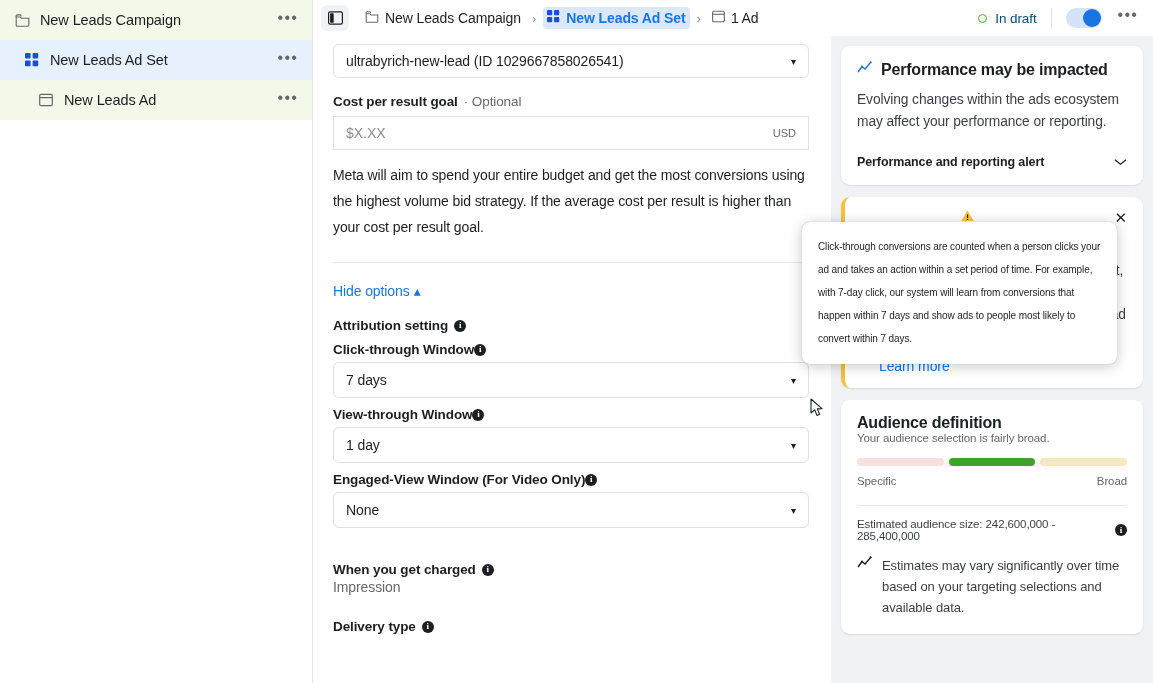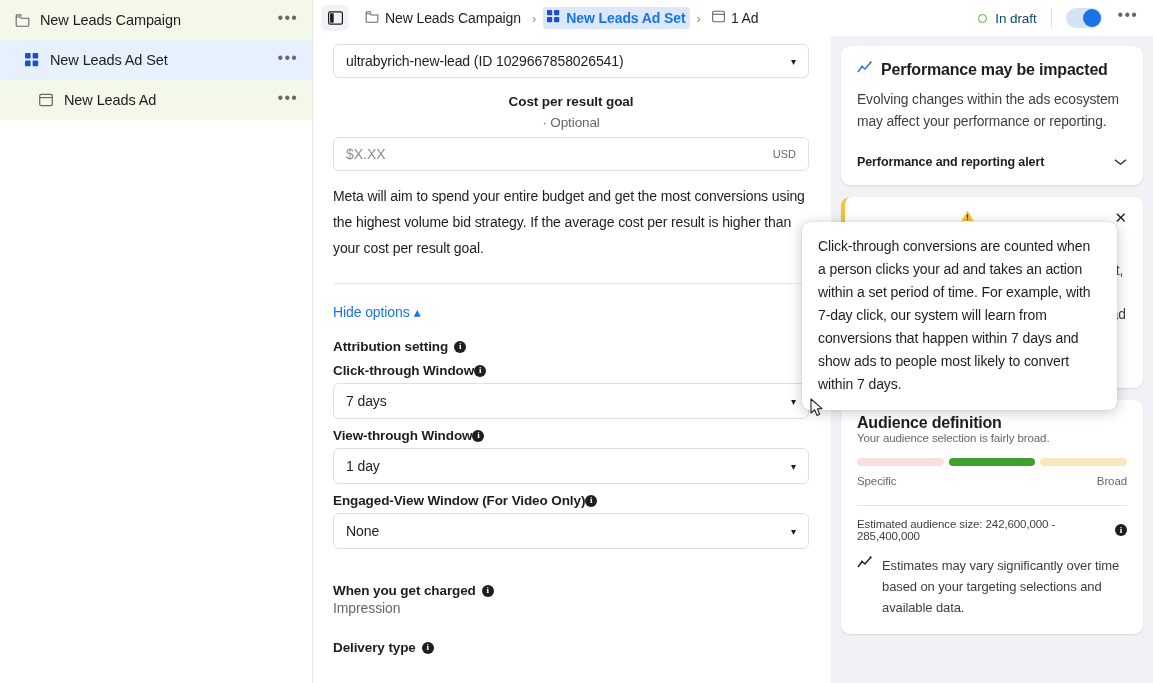--- a/index.html
+++ b/index.html
@@ -120,25 +120,24 @@
     background: #fff; display: flex; align-items: center;
     padding: 0 12px; font-size: 14px; color: #1c1e21;
     justify-content: space-between; cursor: pointer; letter-spacing:-0.1px;
   }
   .select-box.tall { height: 36px; }
   .caret { color: #1c1e21; font-size: 10px; }
   .field-label {
     font-size: 13.5px; font-weight: 700; color: #1c1e21;
     margin: 16px 0 7px 0; display: flex; align-items: center; gap: 6px;
     letter-spacing:-0.1px;
-    flex-direction:column;
   }
   .field-label .opt { font-weight: 400; color: #65676b; }
   .input-box {
-    height: 34px; border: 1px solid #dddfe2; border-radius: 6px;
+    height: 34px; border: 1px solid #dddfe2; border-radius: 0;
     background: #fff; display: flex; align-items: center;
     padding: 0 12px; justify-content: center;
   }
   .input-box input {
     border: none; outline: none; font-size: 14px; color: #1c1e21;
     font-family: inherit; flex: 1; background: transparent;
   }
   .input-box input::placeholder { color: #8a8d91; }
   .suffix { font-size: 11px; color: #65676b; }
   .helper {
@@ -168,21 +167,21 @@
 
   
   .tooltip {
     position: absolute;
     left: 489px; top: 186px;
     width: 315px;
     background: #ffffff;
     border-radius: 8px;
     box-shadow: 0 2px 14px rgba(0,0,0,0.22), 0 0 1px rgba(0,0,0,0.3);
     padding: 13px 16px 14px 16px;
-    font-size: 14px; line-height: 23px; color: #1c1e21;
+    font-size: 10px; line-height: 23px; color: #1c1e21;
     z-index: 40; letter-spacing:-0.1px;
   }
   
   .cursor { position: absolute; left: 497px; top: 362px; z-index: 50; }
 
   
   .card {
     background: #ffffff; border-radius: 9px; padding: 14px 16px 16px 16px;
     margin-bottom: 12px; box-shadow: 0 1px 2px rgba(0,0,0,0.10);
   }

